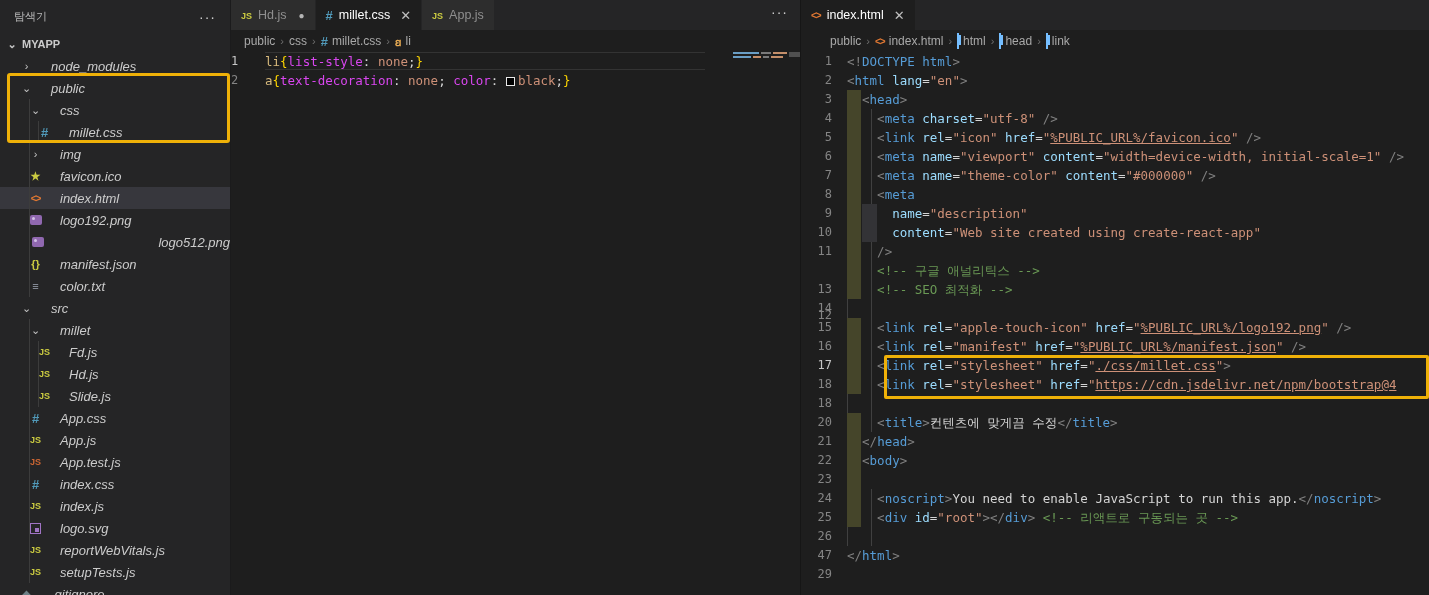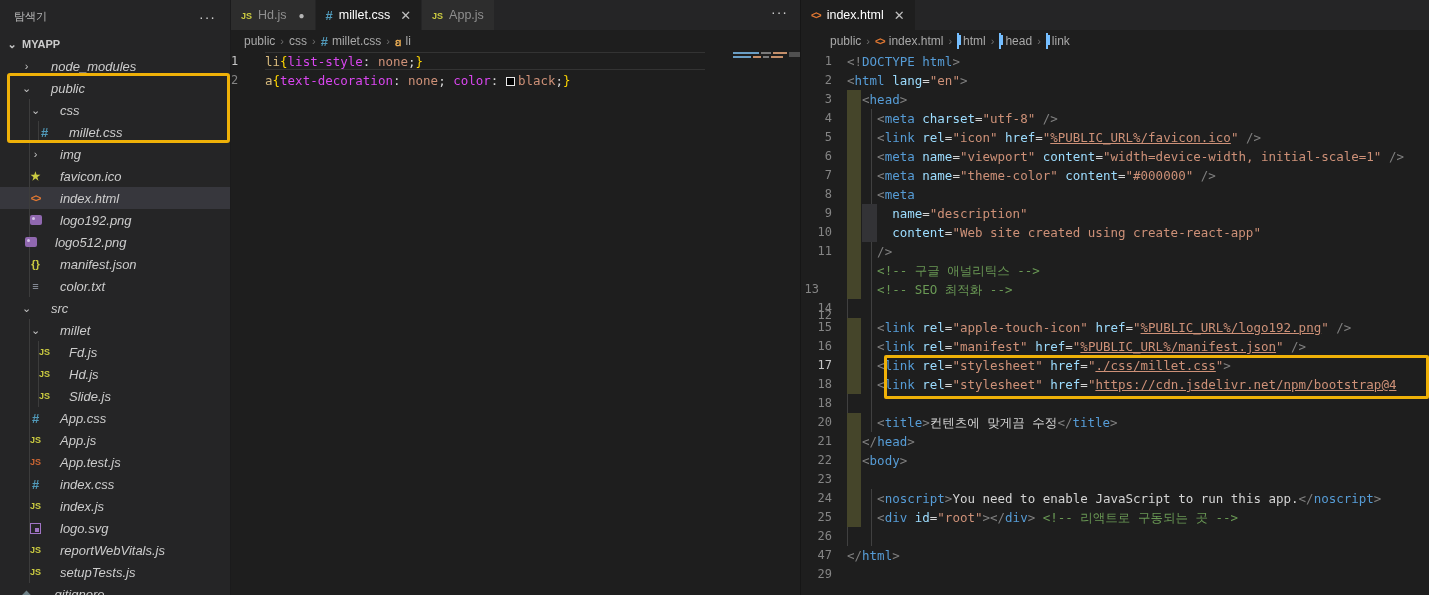--- a/index.html
+++ b/index.html
@@ -163,21 +163,21 @@
           </span>
           <span class="lbl">index.html</span>
         </div>
         <div class="row" style="padding-left: 27px;">
           <div class="guide" style="left: 29px;"></div>
           <span class="slot">
             <span class="fi-img"></span>
           </span>
           <span class="lbl">logo192.png</span>
         </div>
-        <div class="row" style="padding-left: 22px;">
+        <div class="row" style="padding-left: 29px; justify-content: space-between;">
           <div class="guide" style="left: 29px;"></div>
           <span class="slot">
             <span class="fi-img"></span>
           </span>
           <span class="lbl">logo512.png</span>
         </div>
         <div class="row" style="padding-left: 27px;">
           <div class="guide" style="left: 29px;"></div>
           <span class="slot">
             <span class="fi fi-json">{}</span>
@@ -390,21 +390,21 @@
         <div class="cline"><span class="gut" style="width: 46px; padding-right: 15px;">3</span><span class="ltxt"><span class="strip"></span><span>  <span class="p">&lt;</span><span class="tag">head</span><span class="p">&gt;</span></span></span></div>
         <div class="cline"><span class="gut" style="width: 46px; padding-right: 15px;">4</span><span class="ltxt"><span class="strip"></span><span class="ig" style="left: 24px;"></span><span>    <span class="p">&lt;</span><span class="tag">meta</span><span class="pln"> </span><span class="attr">charset</span><span class="eq">=</span><span class="str">"utf-8"</span><span class="pln"> </span><span class="p">/&gt;</span></span></span></div>
         <div class="cline"><span class="gut" style="width: 46px; padding-right: 15px;">5</span><span class="ltxt"><span class="strip"></span><span class="ig" style="left: 24px;"></span><span>    <span class="p">&lt;</span><span class="tag">link</span><span class="pln"> </span><span class="attr">rel</span><span class="eq">=</span><span class="str">"icon"</span><span class="pln"> </span><span class="attr">href</span><span class="eq">=</span><span class="str">"</span><span class="lnk">%PUBLIC_URL%/favicon.ico</span><span class="str">"</span><span class="pln"> </span><span class="p">/&gt;</span></span></span></div>
         <div class="cline"><span class="gut" style="width: 46px; padding-right: 15px;">6</span><span class="ltxt"><span class="strip"></span><span class="ig" style="left: 24px;"></span><span>    <span class="p">&lt;</span><span class="tag">meta</span><span class="pln"> </span><span class="attr">name</span><span class="eq">=</span><span class="str">"viewport"</span><span class="pln"> </span><span class="attr">content</span><span class="eq">=</span><span class="str">"width=device-width, initial-scale=1"</span><span class="pln"> </span><span class="p">/&gt;</span></span></span></div>
         <div class="cline"><span class="gut" style="width: 46px; padding-right: 15px;">7</span><span class="ltxt"><span class="strip"></span><span class="ig" style="left: 24px;"></span><span>    <span class="p">&lt;</span><span class="tag">meta</span><span class="pln"> </span><span class="attr">name</span><span class="eq">=</span><span class="str">"theme-color"</span><span class="pln"> </span><span class="attr">content</span><span class="eq">=</span><span class="str">"#000000"</span><span class="pln"> </span><span class="p">/&gt;</span></span></span></div>
         <div class="cline"><span class="gut" style="width: 46px; padding-right: 15px;">8</span><span class="ltxt"><span class="strip"></span><span class="ig" style="left: 24px;"></span><span>    <span class="p">&lt;</span><span class="tag">meta</span></span></span></div>
         <div class="cline"><span class="gut" style="width: 46px; padding-right: 15px;">9</span><span class="ltxt"><span class="strip"></span><span class="xblock"></span><span>      <span class="attr">name</span><span class="eq">=</span><span class="str">"description"</span></span></span></div>
         <div class="cline"><span class="gut" style="width: 46px; padding-right: 15px;">10</span><span class="ltxt"><span class="strip"></span><span class="xblock"></span><span>      <span class="attr">content</span><span class="eq">=</span><span class="str">"Web site created using create-react-app"</span></span></span></div>
         <div class="cline"><span class="gut" style="width: 46px; padding-right: 15px;">11</span><span class="ltxt"><span class="strip"></span><span class="ig" style="left: 24px;"></span><span>    <span class="p">/&gt;</span></span></span></div>
         <div class="cline"><span class="gut" style="width: 46px; padding-right: 15px; margin-top: 45px;">12</span><span class="ltxt"><span class="strip"></span><span class="ig" style="left: 24px;"></span><span>    <span class="cmt">&lt;!-- 구글 애널리틱스 --&gt;</span></span></span></div>
-        <div class="cline"><span class="gut" style="width: 46px; padding-right: 28px;">13</span><span class="ltxt"><span class="strip"></span><span class="ig" style="left: 24px;"></span><span>    <span class="cmt">&lt;!-- SEO 최적화 --&gt;</span></span></span></div>
+        <div class="cline"><span class="gut" style="width: 46px; padding-right: 15px;">13</span><span class="ltxt"><span class="strip"></span><span class="ig" style="left: 24px;"></span><span>    <span class="cmt">&lt;!-- SEO 최적화 --&gt;</span></span></span></div>
         <div class="cline"><span class="gut" style="width: 46px; padding-right: 15px;">14</span><span class="ltxt"><span class="ig" style="left: 0px;"></span><span class="ig" style="left: 24px;"></span><span></span></span></div>
         <div class="cline"><span class="gut" style="width: 46px; padding-right: 15px;">15</span><span class="ltxt"><span class="strip"></span><span class="ig" style="left: 24px;"></span><span>    <span class="p">&lt;</span><span class="tag">link</span><span class="pln"> </span><span class="attr">rel</span><span class="eq">=</span><span class="str">"apple-touch-icon"</span><span class="pln"> </span><span class="attr">href</span><span class="eq">=</span><span class="str">"</span><span class="lnk">%PUBLIC_URL%/logo192.png</span><span class="str">"</span><span class="pln"> </span><span class="p">/&gt;</span></span></span></div>
         <div class="cline"><span class="gut" style="width: 46px; padding-right: 15px;">16</span><span class="ltxt"><span class="strip"></span><span class="ig" style="left: 24px;"></span><span>    <span class="p">&lt;</span><span class="tag">link</span><span class="pln"> </span><span class="attr">rel</span><span class="eq">=</span><span class="str">"manifest"</span><span class="pln"> </span><span class="attr">href</span><span class="eq">=</span><span class="str">"</span><span class="lnk">%PUBLIC_URL%/manifest.json</span><span class="str">"</span><span class="pln"> </span><span class="p">/&gt;</span></span></span></div>
         <div class="cline"><span class="gut cur" style="width: 46px; padding-right: 15px;">17</span><span class="ltxt"><span class="strip"></span><span class="ig" style="left: 24px;"></span><span>    <span class="p">&lt;</span><span class="tag">link</span><span class="pln"> </span><span class="attr">rel</span><span class="eq">=</span><span class="str">"stylesheet"</span><span class="pln"> </span><span class="attr">href</span><span class="eq">=</span><span class="str">"</span><span class="lnk">./css/millet.css</span><span class="str">"</span><span class="p">&gt;</span></span></span></div>
         <div class="cline"><span class="gut" style="width: 46px; padding-right: 15px;">18</span><span class="ltxt"><span class="strip"></span><span class="ig" style="left: 24px;"></span><span>    <span class="p">&lt;</span><span class="tag">link</span><span class="pln"> </span><span class="attr">rel</span><span class="eq">=</span><span class="str">"stylesheet"</span><span class="pln"> </span><span class="attr">href</span><span class="eq">=</span><span class="str">"</span><span class="lnk">https://cdn.jsdelivr.net/npm/bootstrap@4</span></span></span></div>
         <div class="cline"><span class="gut" style="width: 46px; padding-right: 15px;">18</span><span class="ltxt"><span class="ig" style="left: 0px;"></span><span class="ig" style="left: 24px;"></span><span></span></span></div>
         <div class="cline"><span class="gut" style="width: 46px; padding-right: 15px;">20</span><span class="ltxt"><span class="strip"></span><span class="ig" style="left: 24px;"></span><span>    <span class="p">&lt;</span><span class="tag">title</span><span class="p">&gt;</span><span class="txt">컨텐츠에 맞게끔 수정</span><span class="p">&lt;/</span><span class="tag">title</span><span class="p">&gt;</span></span></span></div>
         <div class="cline"><span class="gut" style="width: 46px; padding-right: 15px;">21</span><span class="ltxt"><span class="strip"></span><span>  <span class="p">&lt;/</span><span class="tag">head</span><span class="p">&gt;</span></span></span></div>
         <div class="cline"><span class="gut" style="width: 46px; padding-right: 15px;">22</span><span class="ltxt"><span class="strip"></span><span>  <span class="p">&lt;</span><span class="tag">body</span><span class="p">&gt;</span></span></span></div>
         <div class="cline"><span class="gut" style="width: 46px; padding-right: 15px;">23</span><span class="ltxt"><span class="strip"></span><span>  </span></span></div>

